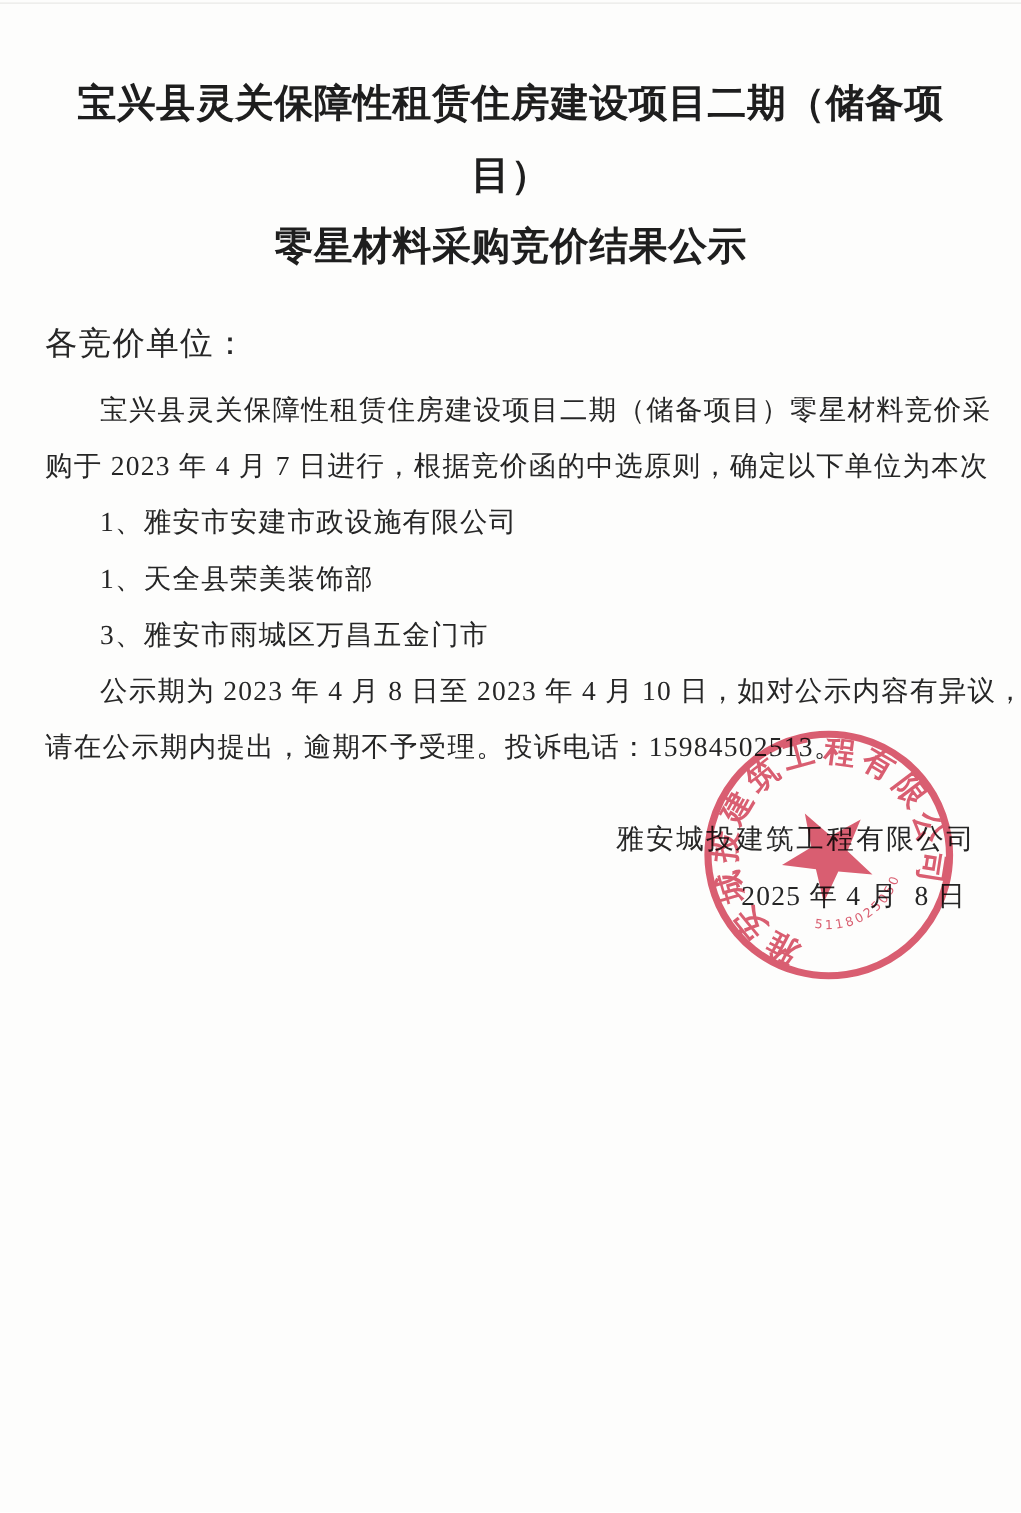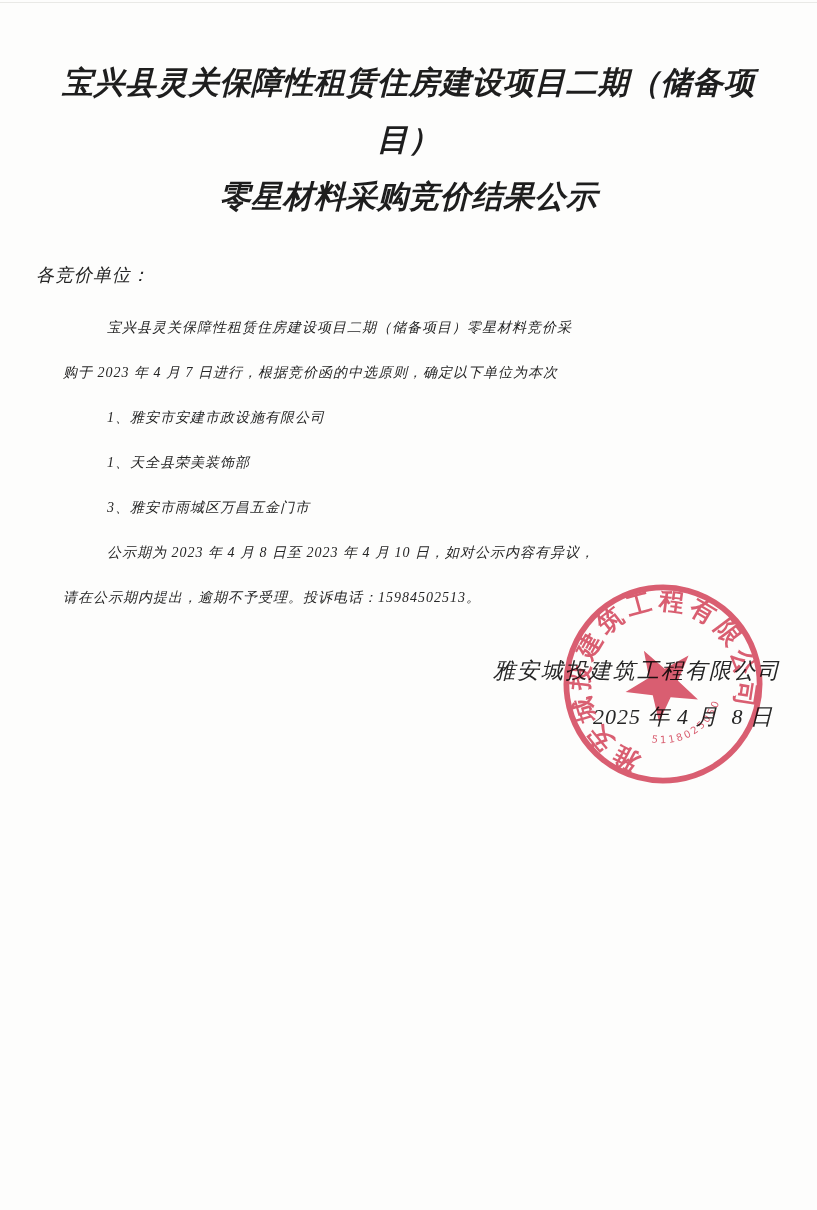--- a/index.html
+++ b/index.html
@@ -8,42 +8,41 @@
     width:817px;height:1210px;
     background:#fdfdfc;
     overflow:hidden;
     font-family:"Liberation Serif","DejaVu Serif",serif;
     color:#262626;
   }
   .scan-artifact-top{
     position:absolute;top:2px;left:0;width:100%;height:1px;
     background:#e9e9e6;
   }
-  .content{padding:54px 36px 0 36px;font-style:italic;}
+  .content{padding:54px 36px 0 36px;}
   .title{
     font-weight:bold;
     font-size:31px;
     line-height:57px;
     text-align:center;
     letter-spacing:0.5px;
     color:#1e1e1e;
   }
   .salutation{
     margin-top:36px;
-    font-size:18px;
+    font-size:26px;
     line-height:28px;
     letter-spacing:1px;
   }
   .mainblock{margin-top:16px;}
   .bodyline{
-    font-size:14px;
+    font-size:22px;
     line-height:45px;
     letter-spacing:1px;
     white-space:pre;
-    margin-left:27px;
   }
   .indent2{padding-left:44px;}
   .signature-block{
     margin-top:36px;
     text-align:right;
   }
   .signature-company{
     font-size:22px;
     line-height:30px;
     letter-spacing:2px;

